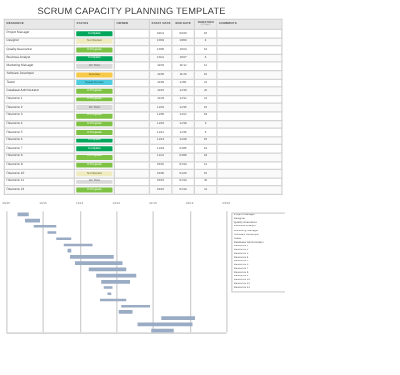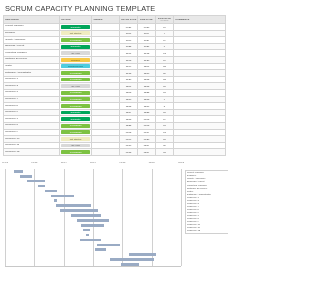--- a/index.html
+++ b/index.html
@@ -12,20 +12,21 @@
   .page { width: 228px; height: 300px; padding: 3px 3px 0 3px; position: relative; }
 
   
   .title {
     font-size: 7.4px;
     letter-spacing: 0.15px;
     color: #3a3a3a;
     font-weight: 400;
     padding: 1px 2px 2px 2px;
     white-space: nowrap;
+    margin-left: 25px;
   }
 
   
   .tbl { width: 222px; border-collapse: collapse; table-layout: fixed; }
   .tbl th, .tbl td {
     border: 0.4px solid #d4d4d4;
     font-size: 2.5px;
     line-height: 1.1;
     padding: 0.8px 1.2px;
     color: #4a4a4a;

